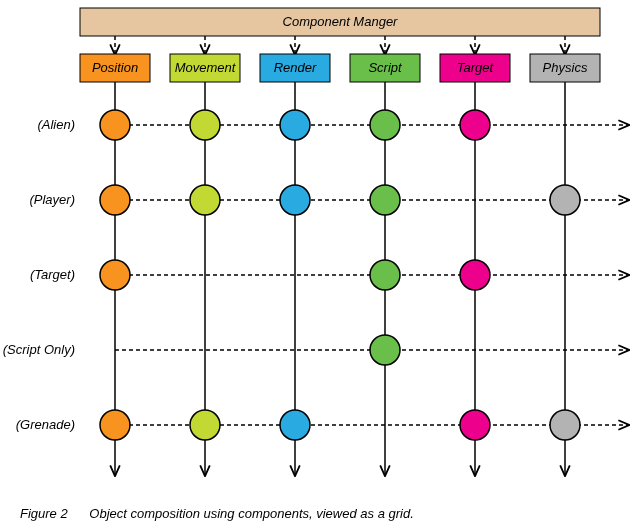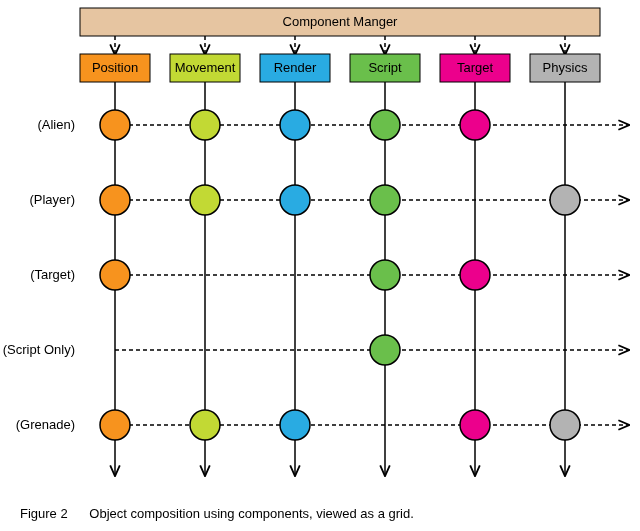--- a/index.html
+++ b/index.html
@@ -5,20 +5,21 @@
   body {
     margin: 0;
     padding: 0;
     font-family: "Helvetica Neue", Arial, sans-serif;
     background: #ffffff;
   }
   .canvas {
     position: relative;
     width: 596px;
     height: 531px;
+    font-style: italic;
   }
   svg { display: block; }
   .manager-box {
     stroke: #000;
     stroke-width: 1;
   }
   .comp-box {
     stroke: #000;
     stroke-width: 1;
   }

